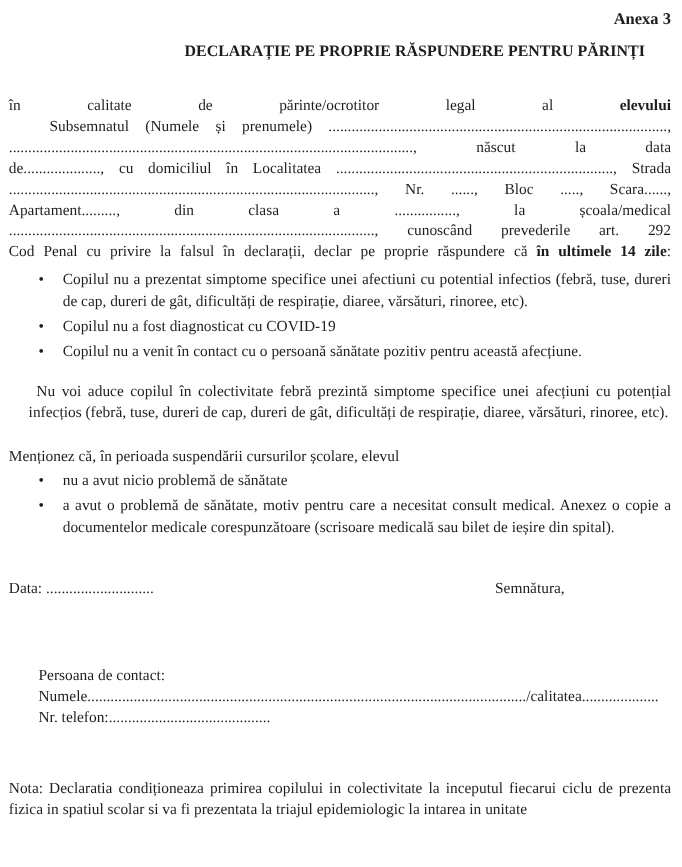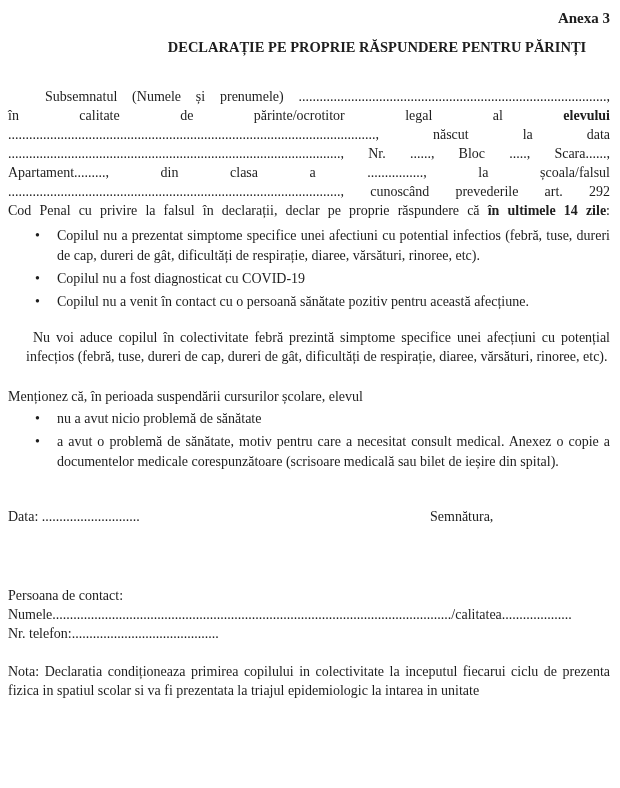--- a/index.html
+++ b/index.html
@@ -67,60 +67,64 @@
   }
   .mlist { margin-top: 3px; }
   .sigrow {
     position: relative;
     margin-top: 35px;
     line-height: 19px;
     height: 19px;
   }
   .sig-label {
     position: absolute;
-    left: 422px;
+    left: 442px;
     top: 0;
   }
   .contact {
     margin-top: 60px;
     line-height: 19px;
+    margin-left: 27px;
   }
   .contact div { line-height: 19px; }
   .note {
-    margin-top: 19px;
+    margin-top: 46px;
     text-align: justify;
     line-height: 19px;
   }
 </style>
 </head>
 <body>
 
 <div class="page">
 
   <div class="annex">Anexa 3</div>
 
   <div class="title">
     <span>DECLARAȚIE PE PROPRIE RĂSPUNDERE PENTRU PĂRINȚI</span>
   </div>
 
   <div class="intro">
+    <div class="jline">
+      <span>în calitate de părinte/ocrotitor legal al </span><b>elevului</b>
+    </div>
     <div class="jline first">
       <span>Subsemnatul (Numele și prenumele) ........................................................................................,</span>
-    </div>
-    <div class="jline">
-      <span>în calitate de părinte/ocrotitor legal al </span><b>elevului</b>
     </div>
     <div class="jline">
       <span>........................................................................................................., născut la data</span>
     </div>
     <div class="jline">
+      <span>de...................., cu domiciliul în Localitatea ........................................................................, Strada</span>
+    </div>
+    <div class="jline">
       <span>..............................................................................................., Nr. ......, Bloc ....., Scara......,</span>
     </div>
     <div class="jline">
-      <span>Apartament........., din clasa a ................, la școala/falsul</span>
+      <span>Apartament........., din clasa a ................, la școala/medical</span>
     </div>
     <div class="jline">
       <span>..............................................................................................., cunoscând prevederile art. 292</span>
     </div>
     <div class="jline">
       <span>Cod Penal cu privire la falsul în declarații, declar pe proprie răspundere că </span><b>în ultimele 14 zile</b><span>:</span>
     </div>
   </div>
 
   <div class="blist">

